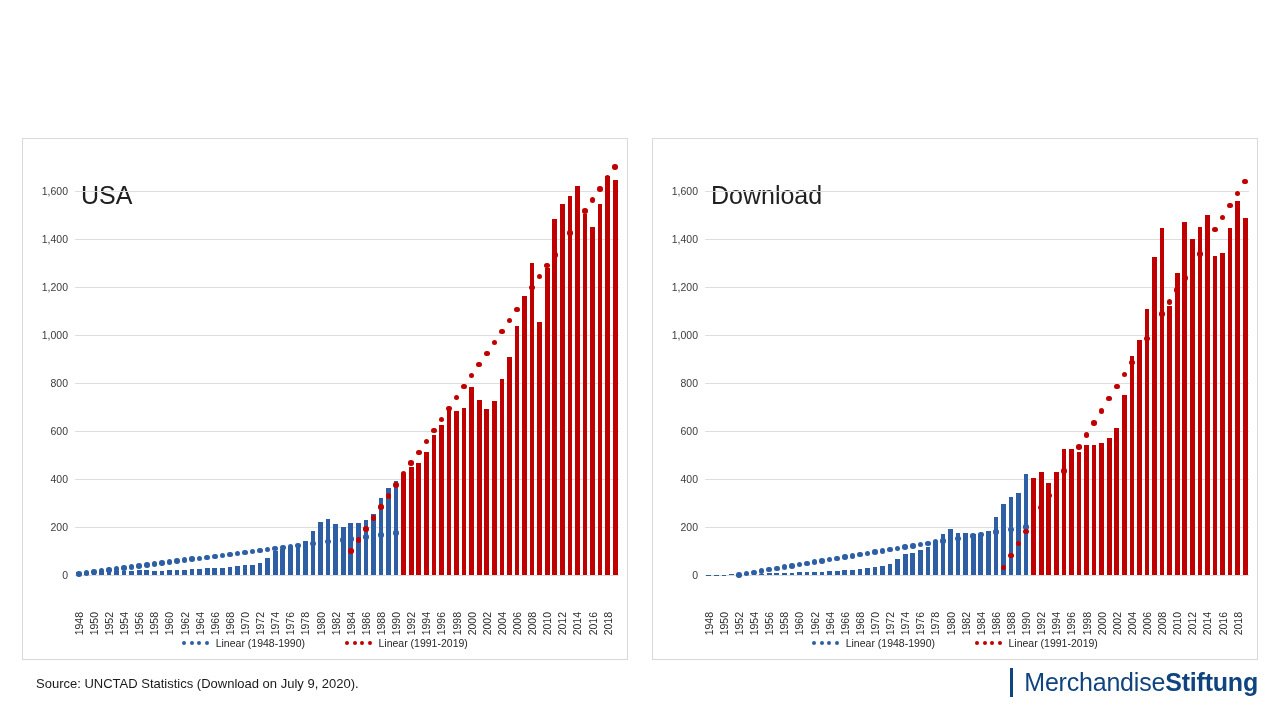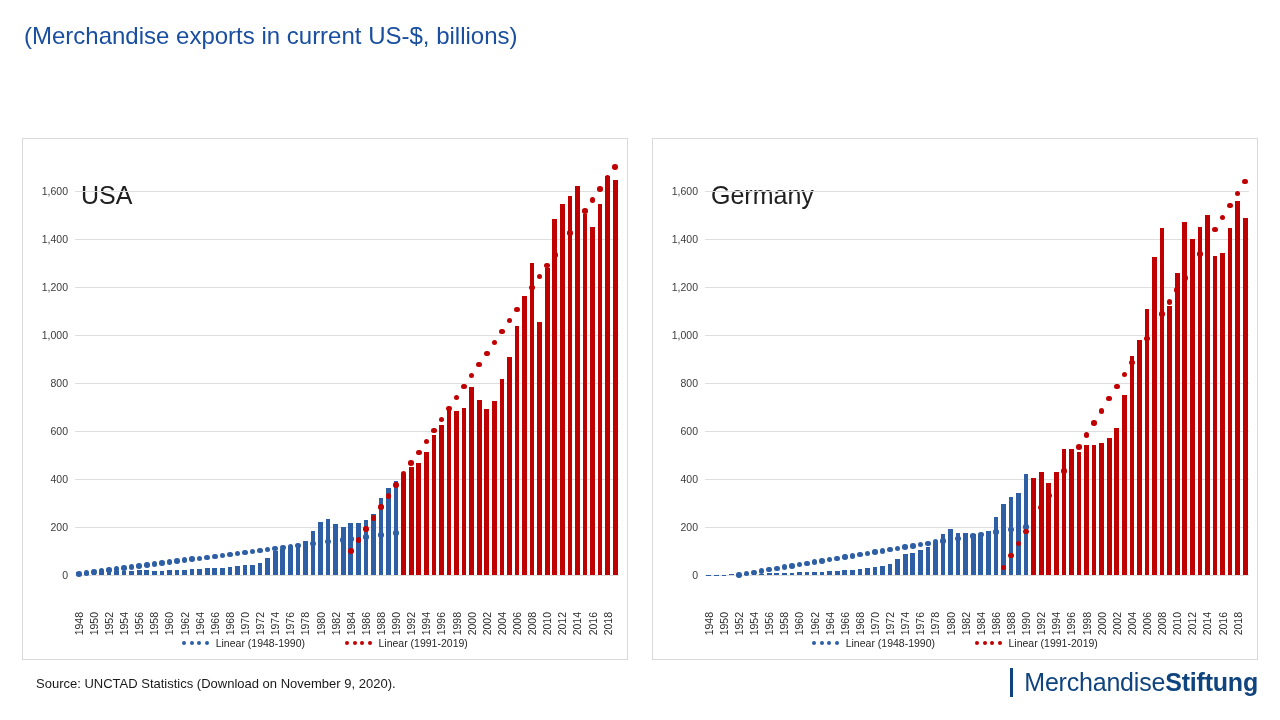--- a/index.html
+++ b/index.html
@@ -73,21 +73,20 @@
   }
   .logo-bar{width:3px;height:29px;background:#10447E;display:block;}
   .logo-text{font-size:25px;color:#10447E;white-space:nowrap;letter-spacing:-0.2px;}
   .logo-text b{font-weight:bold;}
   .logo-text span{font-weight:normal;}
 </style>
 </head>
 <body>
 
 <div class="title-block">
-  <div class="fig-sub" style="color: rgb(26, 79, 160);">(Merchandise exports in current US-$, billions)</div>
 </div>
 
 <div class="panels">
 
   <div class="panel" style="border-color: rgb(217, 217, 217);">
     <div class="panel-title">USA</div>
     <div class="plot">
       <div class="gridwrap">
           <div class="gridline" style="top: 100%; background: rgb(222, 222, 222);"></div>
           <div class="ylabel" style="top: 100%;">0</div>
@@ -316,21 +315,21 @@
             <i style="background: rgb(192, 0, 0);"></i>
             <i style="background: rgb(192, 0, 0);"></i>
             <i style="background: rgb(192, 0, 0);"></i>
           </span>
         <span class="legend-label">Linear (1991-2019)</span>
       </div>
     </div>
   </div>
 
   <div class="panel" style="border-color: rgb(217, 217, 217);">
-    <div class="panel-title">Germany</div>
+    <div class="panel-title">Download</div>
     <div class="plot">
       <div class="gridwrap">
           <div class="gridline" style="top: 100%; background: rgb(222, 222, 222);"></div>
           <div class="ylabel" style="top: 100%;">0</div>
           <div class="gridline" style="top: 88.2353%; background: rgb(222, 222, 222);"></div>
           <div class="ylabel" style="top: 88.2353%;">200</div>
           <div class="gridline" style="top: 76.4706%; background: rgb(222, 222, 222);"></div>
           <div class="ylabel" style="top: 76.4706%;">400</div>
           <div class="gridline" style="top: 64.7059%; background: rgb(222, 222, 222);"></div>
           <div class="ylabel" style="top: 64.7059%;">600</div>
@@ -547,18 +546,18 @@
             <i style="background: rgb(192, 0, 0);"></i>
             <i style="background: rgb(192, 0, 0);"></i>
           </span>
         <span class="legend-label">Linear (1991-2019)</span>
       </div>
     </div>
   </div>
 
 </div>
 
-<div class="source">Source: UNCTAD Statistics (Download on November 9, 2020).</div>
+<div class="source">Source: UNCTAD Statistics (Download on July 9, 2020).</div>
 
 <div class="logo">
   <span class="logo-bar" style="background: rgb(16, 68, 126);"></span>
   <span class="logo-text" style="color: rgb(16, 68, 126);"><span>Merchandise</span><b>Stiftung</b></span>
 </div>
 
 </body></html>

